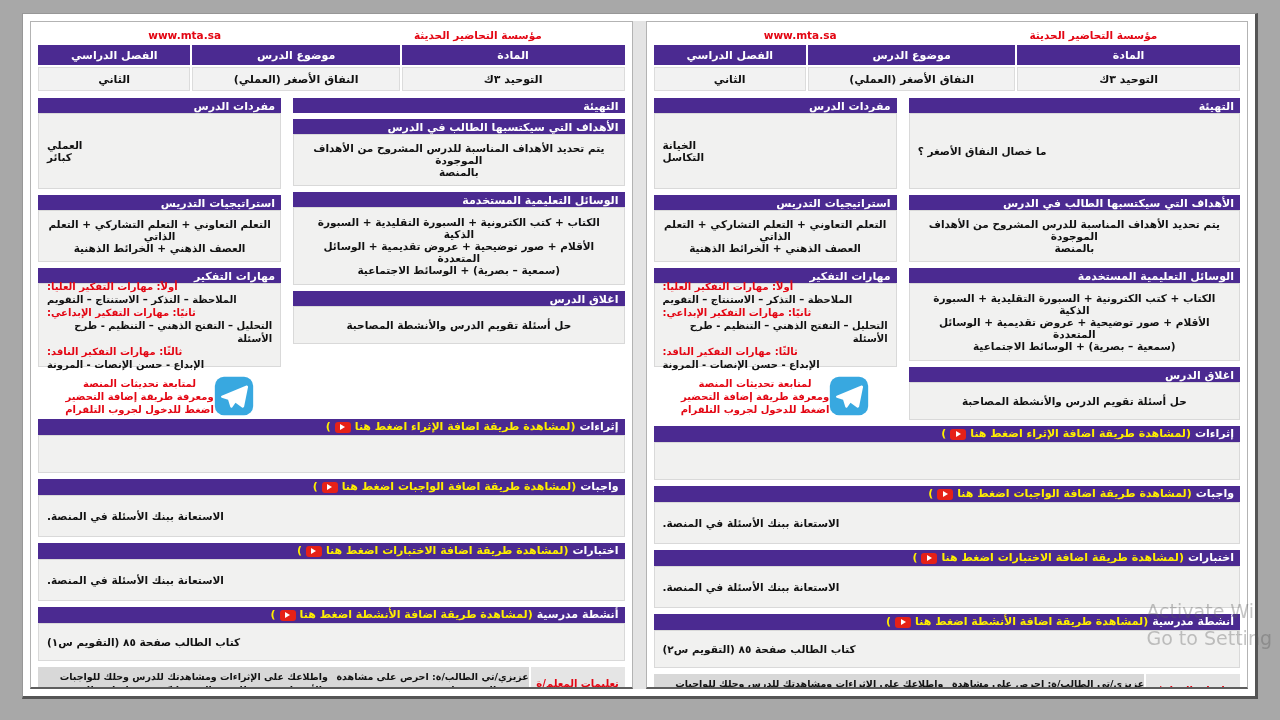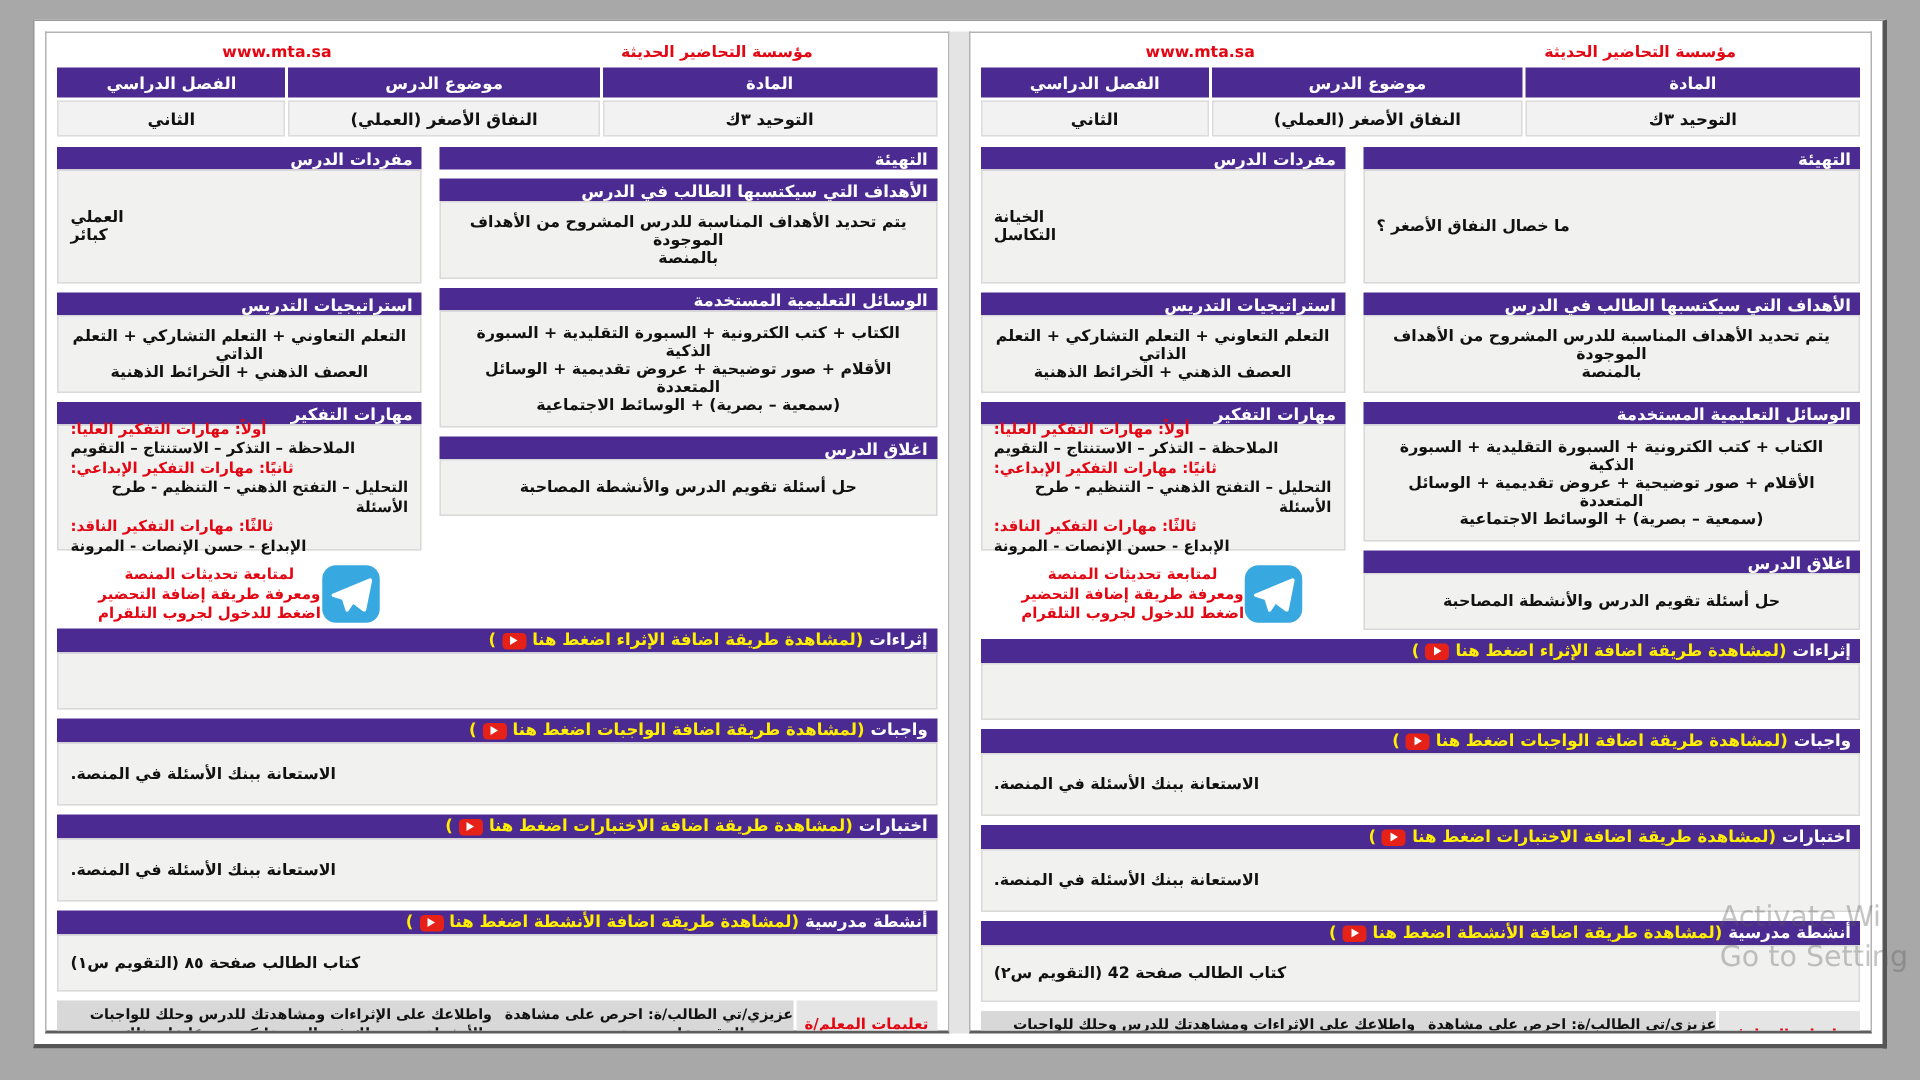--- a/index.html
+++ b/index.html
@@ -349,21 +349,21 @@
     <div class="bar fbar">
       <span class="bname">أنشطة مدرسية</span>
       <span class="ylink">
         <span>(لمشاهدة طريقة اضافة الأنشطة اضغط هنا</span>
         <span class="yt">
                   <span class="tri"></span>
                 </span>
         <span>)</span>
       </span>
     </div>
-    <div class="box h30 alignR">كتاب الطالب صفحة 42 (التقويم س٢)</div>
+    <div class="box h30 alignR">كتاب الطالب صفحة ٨٥ (التقويم س٢)</div>
   </section>
 
   <div class="instr">
     <div class="instr-label">تعليمات المعلم/ة</div>
     <div class="instr-body">
       <div>عزيزي/تي الطالب/ة: احرص على مشاهدة حصص المقرر على منصة مدرستي..</div>
       <div>واطلاعك على الإثراءات ومشاهدتك للدرس وحلك للواجبات والأنشطة يحسب لك في المنصة! كن حريصًا على ذلك.</div>
     </div>
   </div>
 

